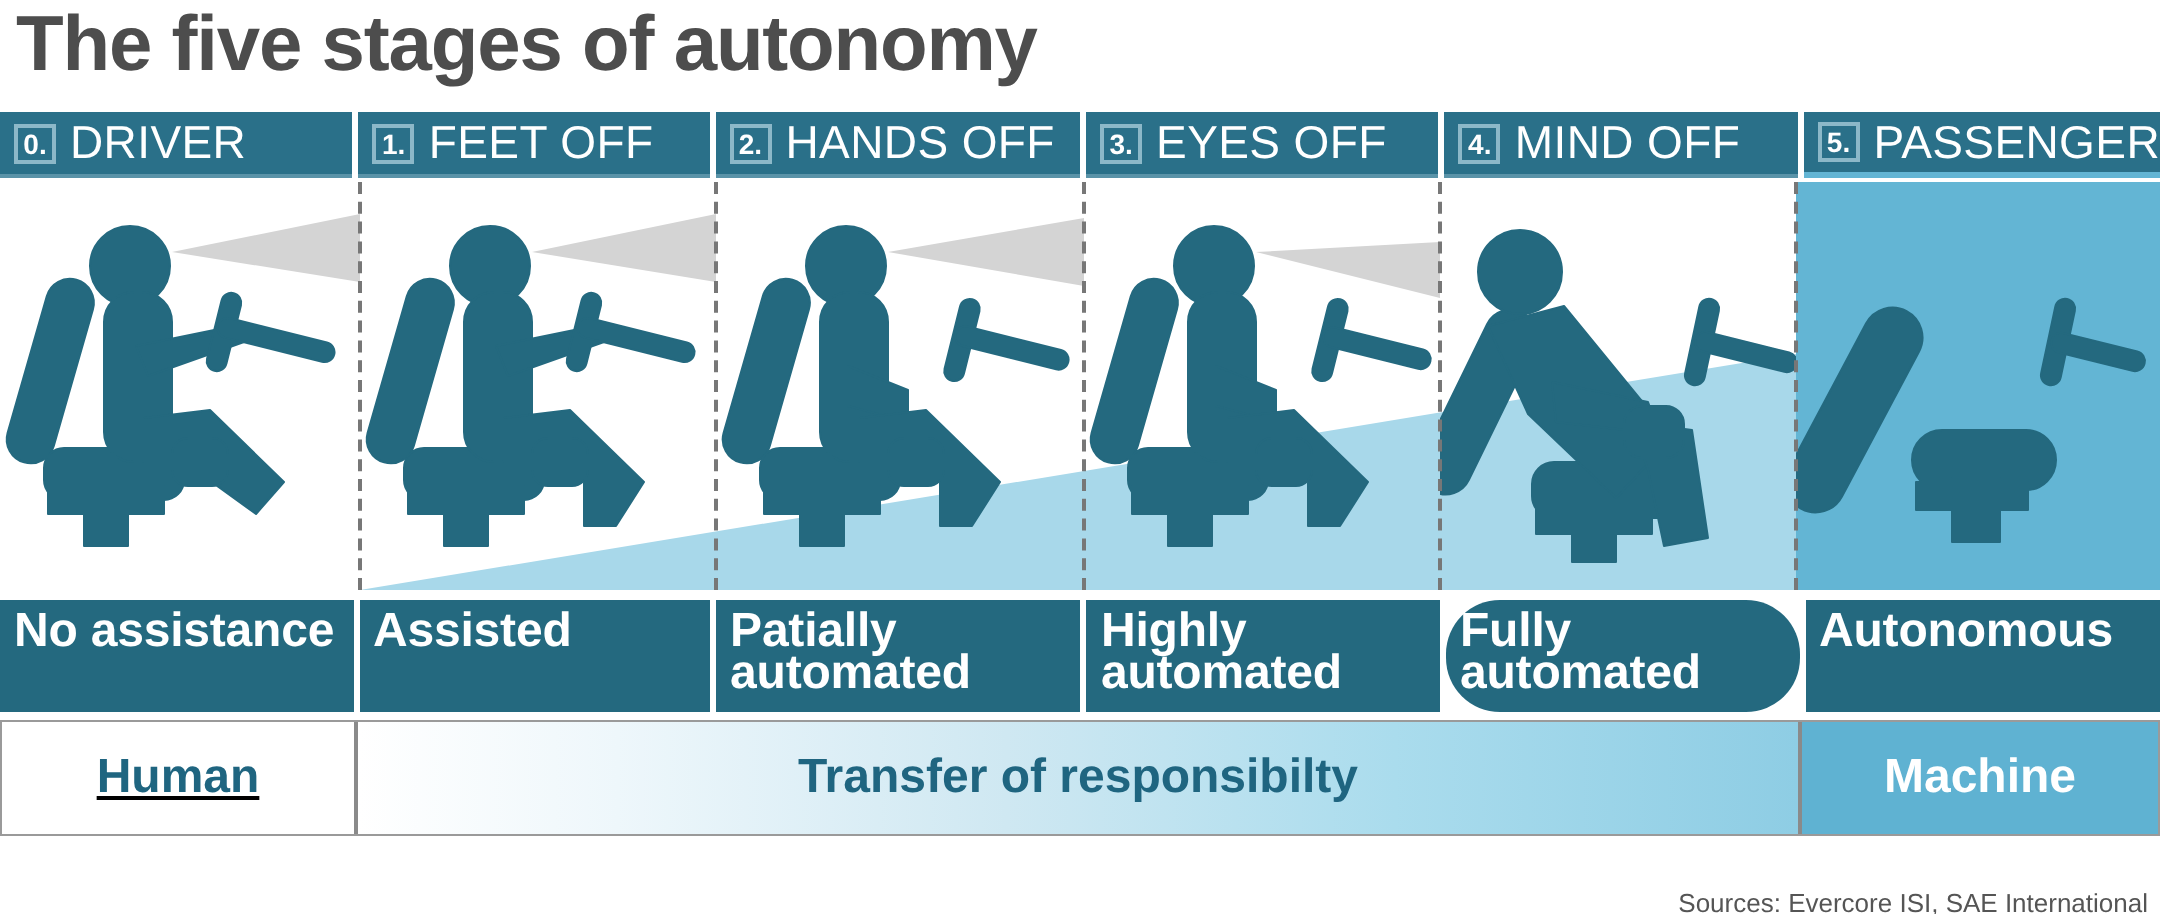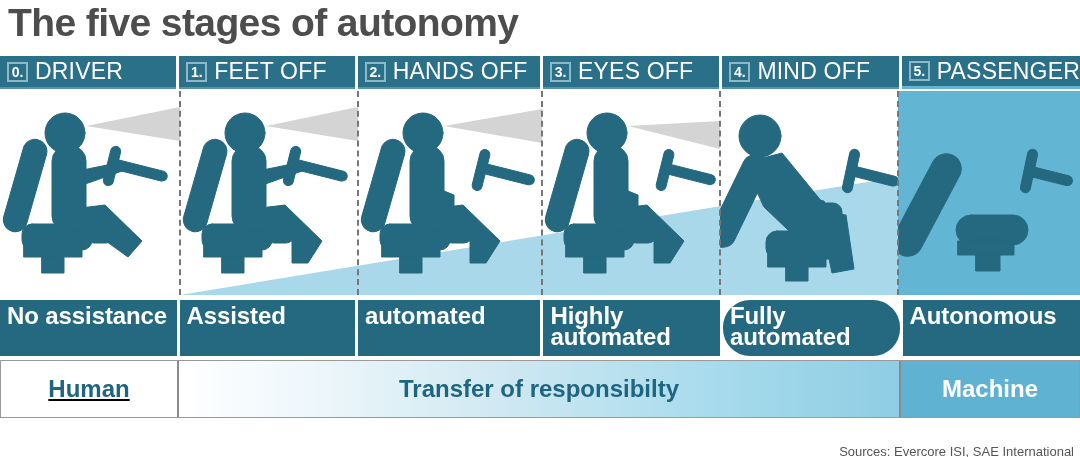--- a/index.html
+++ b/index.html
@@ -241,20 +241,21 @@
   </div>
 
   <div class="label-row">
     <div class="lcell" style="width:178px;">
       <span>No assistance</span>
     </div>
     <div class="lcell" style="width:177px;">
       <span>Assisted</span>
     </div>
     <div class="lcell" style="width:184px;">
+      <span>Patially</span>
       <span>automated</span>
     </div>
     <div class="lcell" style="width:178px;">
       <span>Highly</span>
       <span>automated</span>
     </div>
     <div class="lcell" style="width:178px;border-radius:27px;">
       <span>Fully</span>
       <span>automated</span>
     </div>

